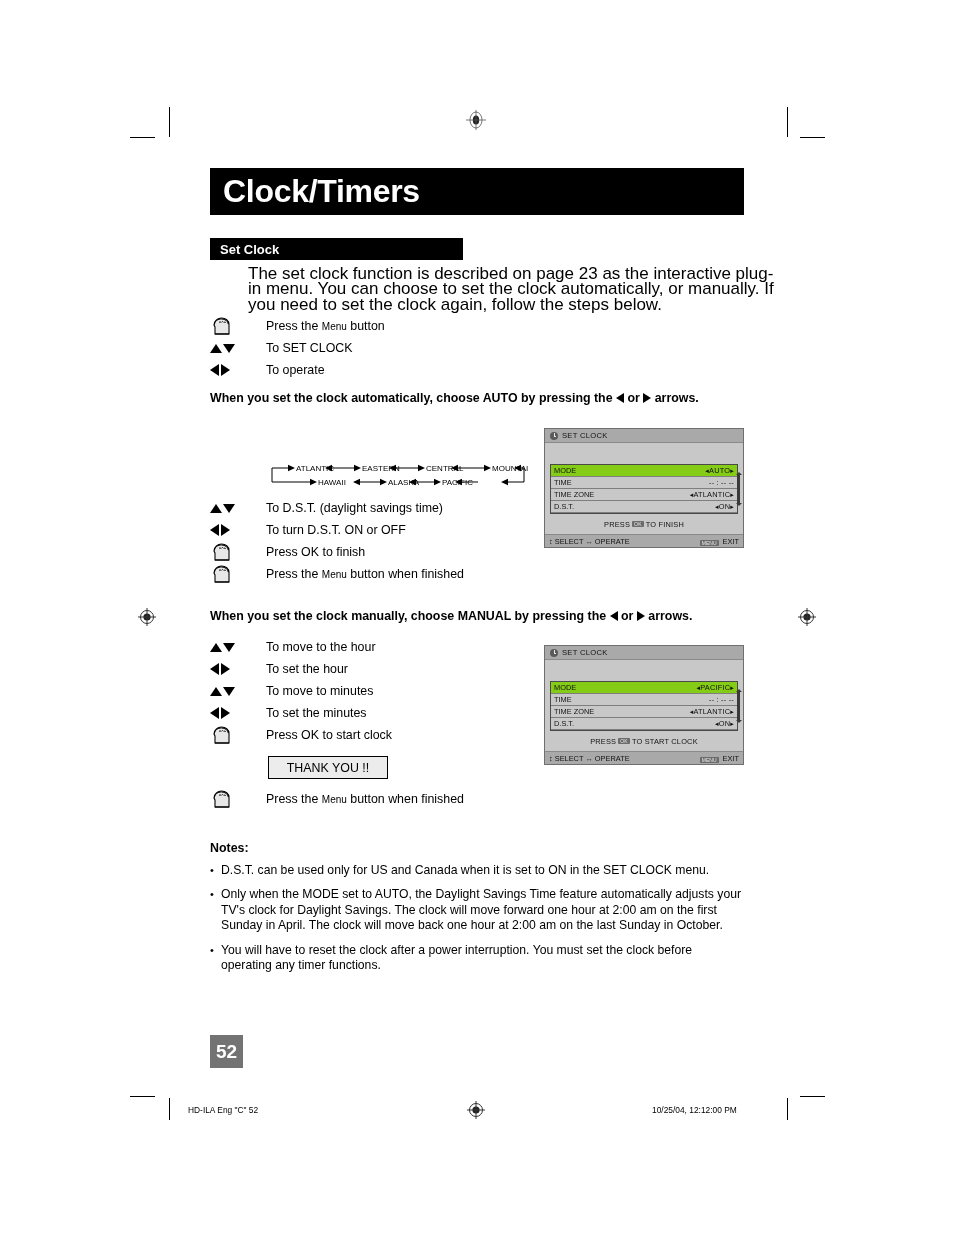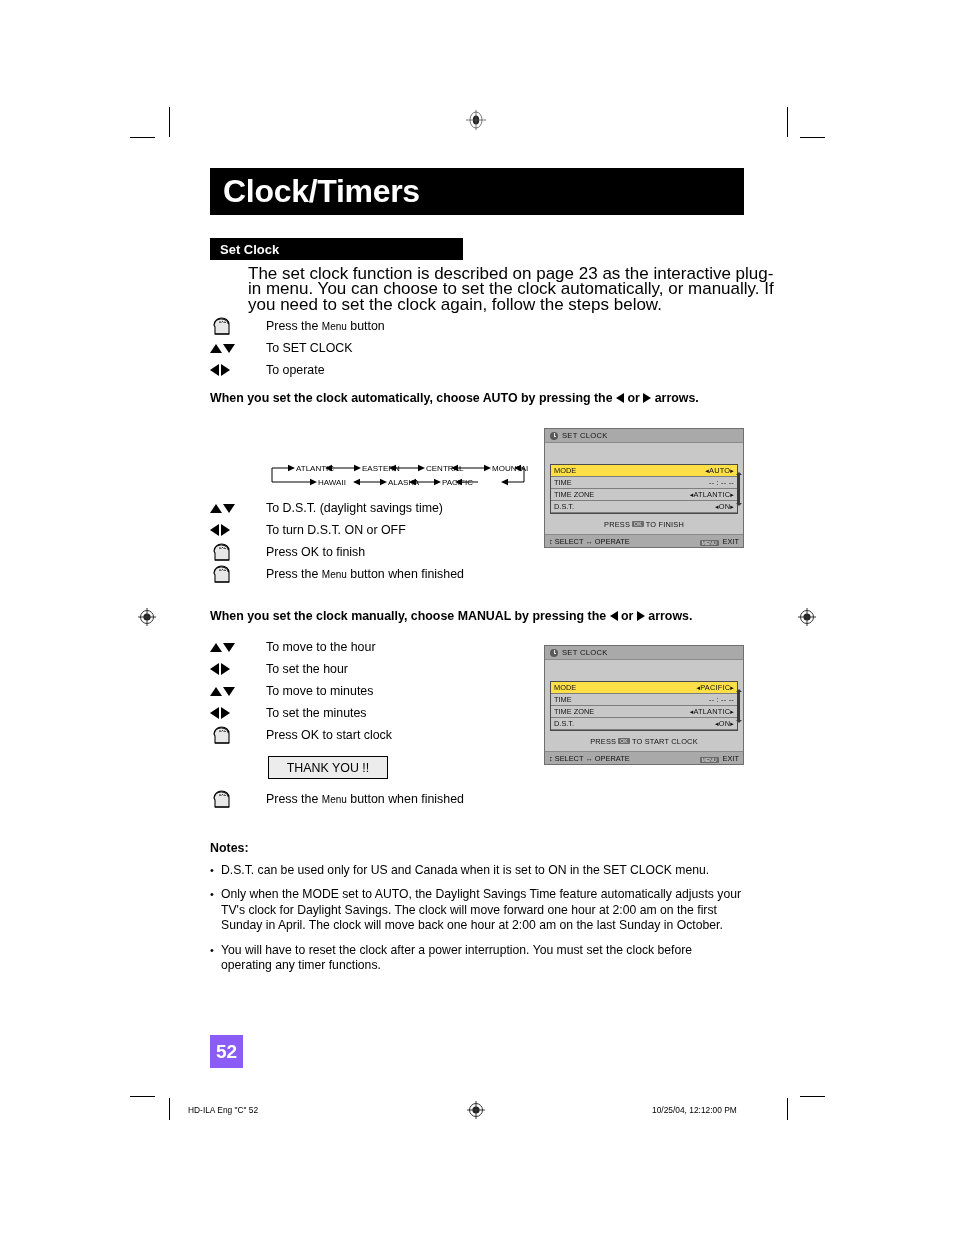--- a/index.html
+++ b/index.html
@@ -231,21 +231,21 @@
   .osd-row {
     display: flex;
     justify-content: space-between;
     align-items: center;
     height: 11px;
     padding: 0 3px;
     border-bottom: 1px solid #7e7e7e;
     white-space: nowrap;
   }
   .osd-row:last-child { border-bottom: none; }
-  .osd-row.selected { background: #fde047; }
+  .osd-row.selected { background: #84cc16; }
   .osd-val {
     letter-spacing: 0.2px;
   }
   .osd-val .chev { font-size: 7px; }
   .osd-scroll {
     position: absolute;
     right: -3px;
     top: 10px;
     width: 3px;
     height: 28px;
@@ -346,21 +346,21 @@
   }
   .note-text { flex: 1; }
 
   
   .page-num {
     position: absolute;
     left: 210px;
     top: 1035px;
     width: 33px;
     height: 33px;
-    background: #8b5cf6;
+    background: #737373;
     color: #fff;
     display: flex;
     align-items: center;
     justify-content: center;
     font-size: 19px;
     font-weight: bold;
   }
   .footer-left {
     position: absolute;
     left: 188px;

